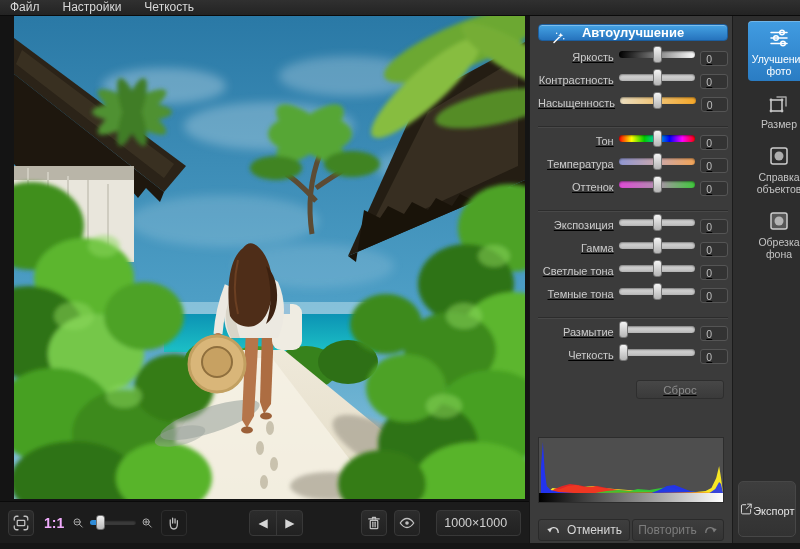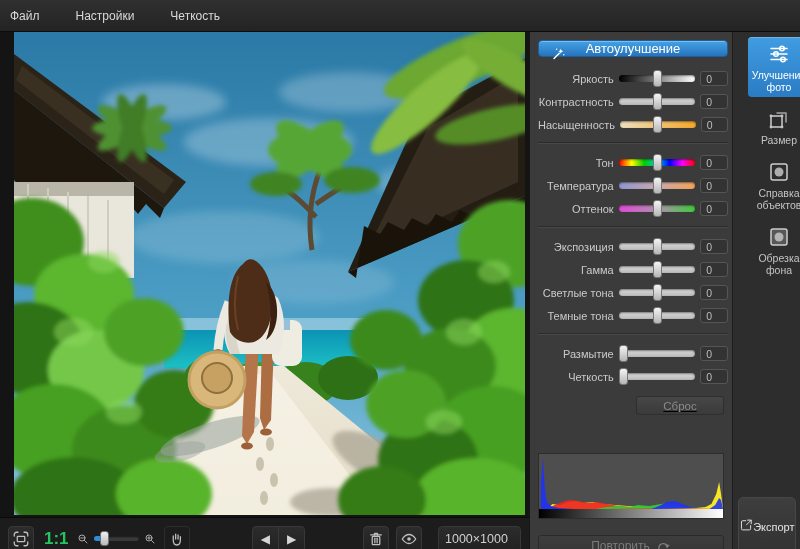--- a/index.html
+++ b/index.html
@@ -1,57 +1,57 @@
 <!DOCTYPE html>
 <html><head>
 <meta charset="utf-8">
 <style>
   * { margin:0; padding:0; box-sizing:border-box; }
   body { background:#000; font-family:"Liberation Sans", sans-serif; -webkit-font-smoothing:antialiased; }
   .window { width:800px; height:549px; background:#151515; position:relative; overflow:hidden; user-select:none; }
 
   
-  .menubar { height:32px; background:linear-gradient(#303030,#232323); border-bottom:1px solid #0b0b0b;
-             display:flex; align-items:center; padding:0 10px; gap:36px; }
+  .menubar { height:16px; background:linear-gradient(#303030,#232323); border-bottom:1px solid #0b0b0b;
+             display:flex; padding:0 10px; gap:23px; }
   .menu-item { font-size:12px; color:#d8d8d8; cursor:default; }
 
   .body { display:flex; height:527px; }
 
   
   .canvas-col { width:529px; display:flex; flex-direction:column; }
   .canvas { flex:1; background:#141414; position:relative; }
   .photo { position:absolute; left:14px; top:0; width:511px; height:483px; }
 
   
   .statusbar { height:42px; background:#1c1c1c; border-top:1px solid #0a0a0a;
                display:flex; align-items:center; padding:0 8px; }
   .sbtn { height:26px; min-width:26px; background:linear-gradient(#2c2c2c,#212121); border:1px solid #383838;
           border-radius:4px; display:flex; align-items:center; justify-content:center; color:#c0c0c0; cursor:pointer; }
   .sicon { width:18px; height:18px; stroke:#c0c0c0; fill:none; stroke-width:1.7; stroke-linecap:round; stroke-linejoin:round; }
-  .scale-label { font-size:17px; color:#22c55e; font-weight:bold; margin:0 8px 0 10px; }
+  .scale-label { font-size:14px; color:#f0abfc; font-weight:bold; margin:0 8px 0 10px; }
   .zoom-slider { width:60px; height:5px; background:#3a3a3a; border-radius:3px; position:relative; margin:0 5px;
                  box-shadow:inset 0 1px 2px rgba(0,0,0,.6); cursor:pointer; }
   .zoom-fill { position:absolute; left:0; top:0; height:5px; width:10px; background:#2f8cd8; border-radius:3px 0 0 3px; }
   .zoom-thumb { position:absolute; left:6px; top:-5px; width:9px; height:15px; border-radius:3px;
                 background:linear-gradient(#f1f1f1,#b9b9b9); border:1px solid #6e6e6e; }
   .nav-group { display:flex; padding:0; overflow:hidden; margin-left:62px; }
   .nav-half { width:34px; height:100%; display:flex; align-items:center; justify-content:center; color:#d5d5d5; font-size:12px; cursor:pointer; }
   .nav-half + .nav-half { border-left:1px solid #383838; }
   .size-box { padding:0 9px; gap:6px; font-size:12.5px; color:#d0d0d0; }
 
   
   .controls { width:203px; background:#3b3b3b; border-left:1px solid #161616;
               display:flex; flex-direction:column; padding:8px 4px 10px 8px; }
   .auto-btn { height:27px; border-radius:4px; border:1px solid #1c5e9e;
               background:linear-gradient(#45a3e4,#2673bd); display:flex; align-items:flex-end; justify-content:center;
-              position:relative; color:#fff; font-size:13px; cursor:pointer; box-shadow:inset 0 1px 0 rgba(255,255,255,.3); }
+              position:relative; color:#fff; font-size:13px; cursor:pointer; box-shadow:inset 0 1px 0 rgba(255,255,255,.3);font-weight:bold; }
   .auto-btn .wand { position:absolute; left:9px; top:4px; width:18px; height:18px; }
   .slider-group { padding:5px 0 4px 0; }
   .group-sep { height:0; border-top:1px solid #2c2c2c; border-bottom:1px solid #484848; margin:2px 0; }
-  .slider-row { display:flex; align-items:center; height:23px; }
+  .slider-row { display:flex; height:23px;text-decoration:underline; }
   .slider-label { width:77px; text-align:right; font-size:11px; color:#cacaca; margin-right:5px; white-space:nowrap; }
   .track { width:78px; height:7px; border-radius:4px; position:relative; margin-right:5px;
            box-shadow:inset 0 1px 2px rgba(0,0,0,.45); cursor:pointer; }
   .track-plain { background:linear-gradient(#dcdcdc,#b9b9b9); }
   .track-brightness { background:linear-gradient(90deg,#000,#fff); }
   .track-saturation { background:linear-gradient(90deg,#ecdfc0,#f5a728); }
   .track-hue { background:linear-gradient(90deg,#f00,#ff0,#0c0,#0cc,#00f,#f0f,#f00); }
   .track-temperature { background:linear-gradient(90deg,#8f97d2,#caa8ad,#f2a457); }
   .track-tint { background:linear-gradient(90deg,#df4ad6,#b08fae,#3fca3b); }
   .thumb { position:absolute; top:-5px; width:9px; height:17px; border-radius:3px;
@@ -451,20 +451,27 @@
           <path d="M10,55 L16,51 L24,48 L32,46 L40,47 L50,49 L60,48 L70,50 L82,52 L96,53 L110,54 L126,54 L190,55 Z" fill="#ee2222" opacity=".9"></path>
           <path d="M58,55 L70,53 L82,52 L94,53 L102,51 L114,52 L126,50 L134,49 L142,51 L152,53 L164,54 Z" fill="#33cc33" opacity=".92"></path>
           <path d="M2,55 L2,30 L4,4 L6,34 L8,48 L12,52 L20,54 L36,55 Z" fill="#2233ee"></path>
           <path d="M116,55 L124,52 L132,48 L140,47 L148,50 L156,53 L164,54 Z" fill="#2233ee" opacity=".95"></path>
           <path d="M176,55 L182,51 L186,44 L188,46 L190,55 Z" fill="#2233ee" opacity=".9"></path>
           <rect x="0" y="55" width="190" height="9" fill="url(#gs)"></rect>
         </svg>
       </div>
 
       <div class="undo-row">
+        <div class="panel-btn">
+          <svg viewBox="0 0 24 24" fill="none" stroke="#d8d8d8" stroke-width="2.2" stroke-linecap="round">
+            <path d="M6,11 C8,7 15,6 18,10 C19,11.5 19.5,13 19.5,15"></path>
+            <polygon points="2,9.5 10,8 6.5,15" fill="#d8d8d8" stroke="none"></polygon>
+          </svg>
+          <span>Отменить</span>
+        </div>
         <div class="panel-btn disabled">
           <span>Повторить</span>
           <svg viewBox="0 0 24 24" fill="none" stroke="#7c7c7c" stroke-width="2.2" stroke-linecap="round">
             <path d="M18,11 C16,7 9,6 6,10 C5,11.5 4.5,13 4.5,15"></path>
             <polygon points="22,9.5 14,8 17.5,15" fill="#7c7c7c" stroke="none"></polygon>
           </svg>
         </div>
       </div>
 
     </div>

